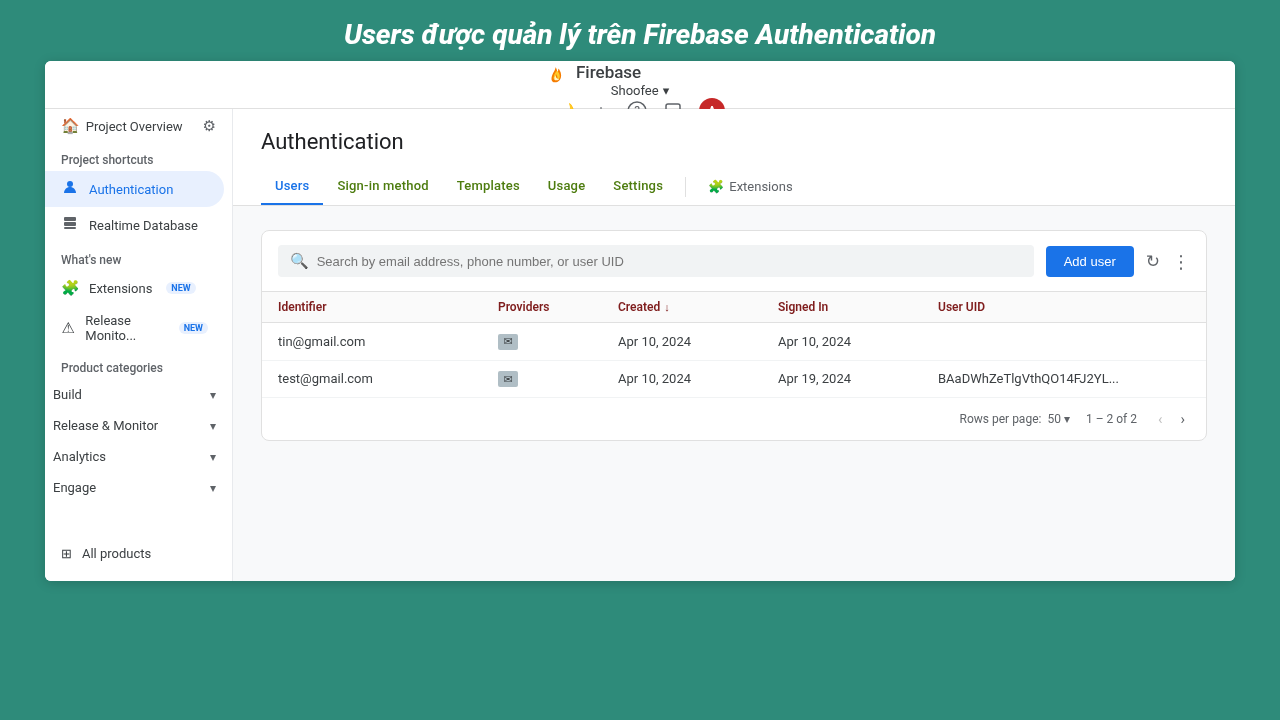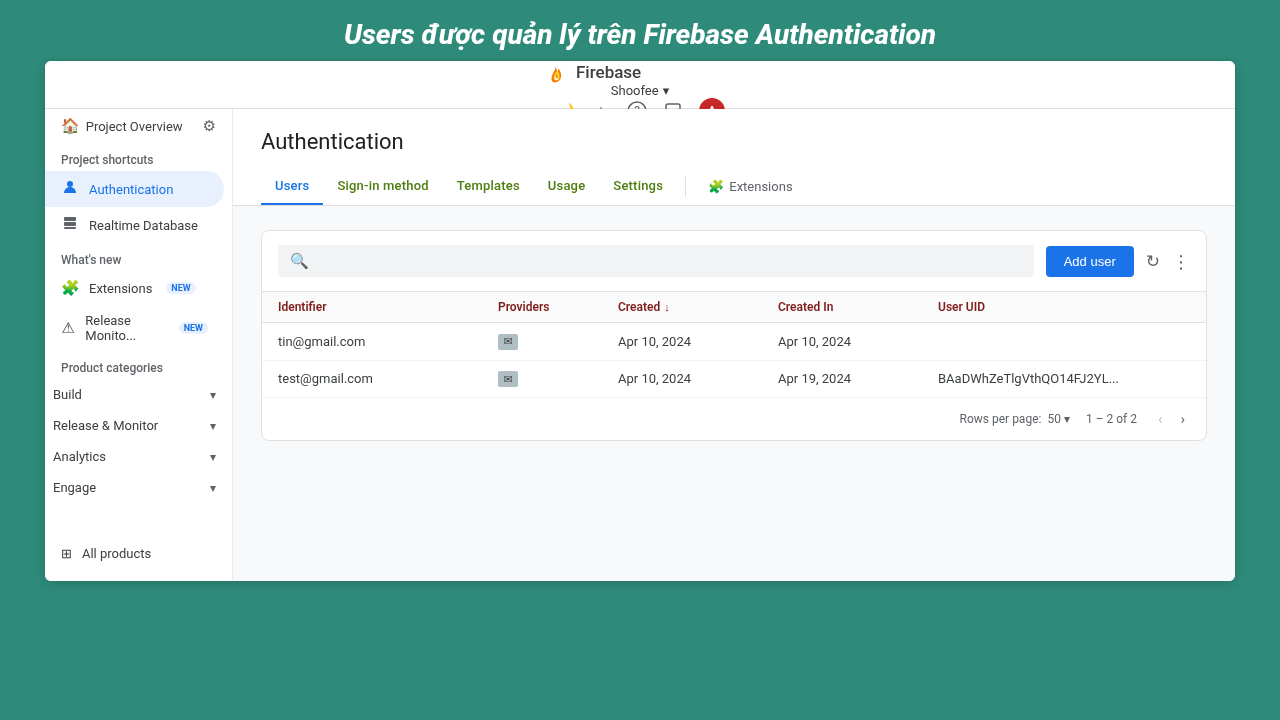--- a/index.html
+++ b/index.html
@@ -488,34 +488,35 @@
             <span>Extensions</span>
           </div>
         </div>
       </div>
 
       <div class="users-panel">
 
         <div class="users-toolbar">
           <div class="search-box">
             <span class="search-icon">🔍</span>
+            <input class="search-input" type="text" placeholder="Search by email address, phone number, or user UID" style="">
           </div>
           <button class="add-user-btn">Add user</button>
           <span class="refresh-icon">↻</span>
           <span class="more-icon">⋮</span>
         </div>
 
         <div class="table-header">
           <div class="table-header-cell">Identifier</div>
           <div class="table-header-cell">Providers</div>
           <div class="table-header-cell">
             <span>Created</span>
             <span class="sort-icon">↓</span>
           </div>
-          <div class="table-header-cell">Created In</div>
+          <div class="table-header-cell">Signed In</div>
           <div class="table-header-cell">User UID</div>
         </div>
 
         <div class="table-row">
           <div class="table-cell">tin@gmail.com</div>
           <div class="table-cell">
             <span class="provider-icon">✉</span>
           </div>
           <div class="table-cell">Apr 10, 2024</div>
           <div class="table-cell">Apr 10, 2024</div>

